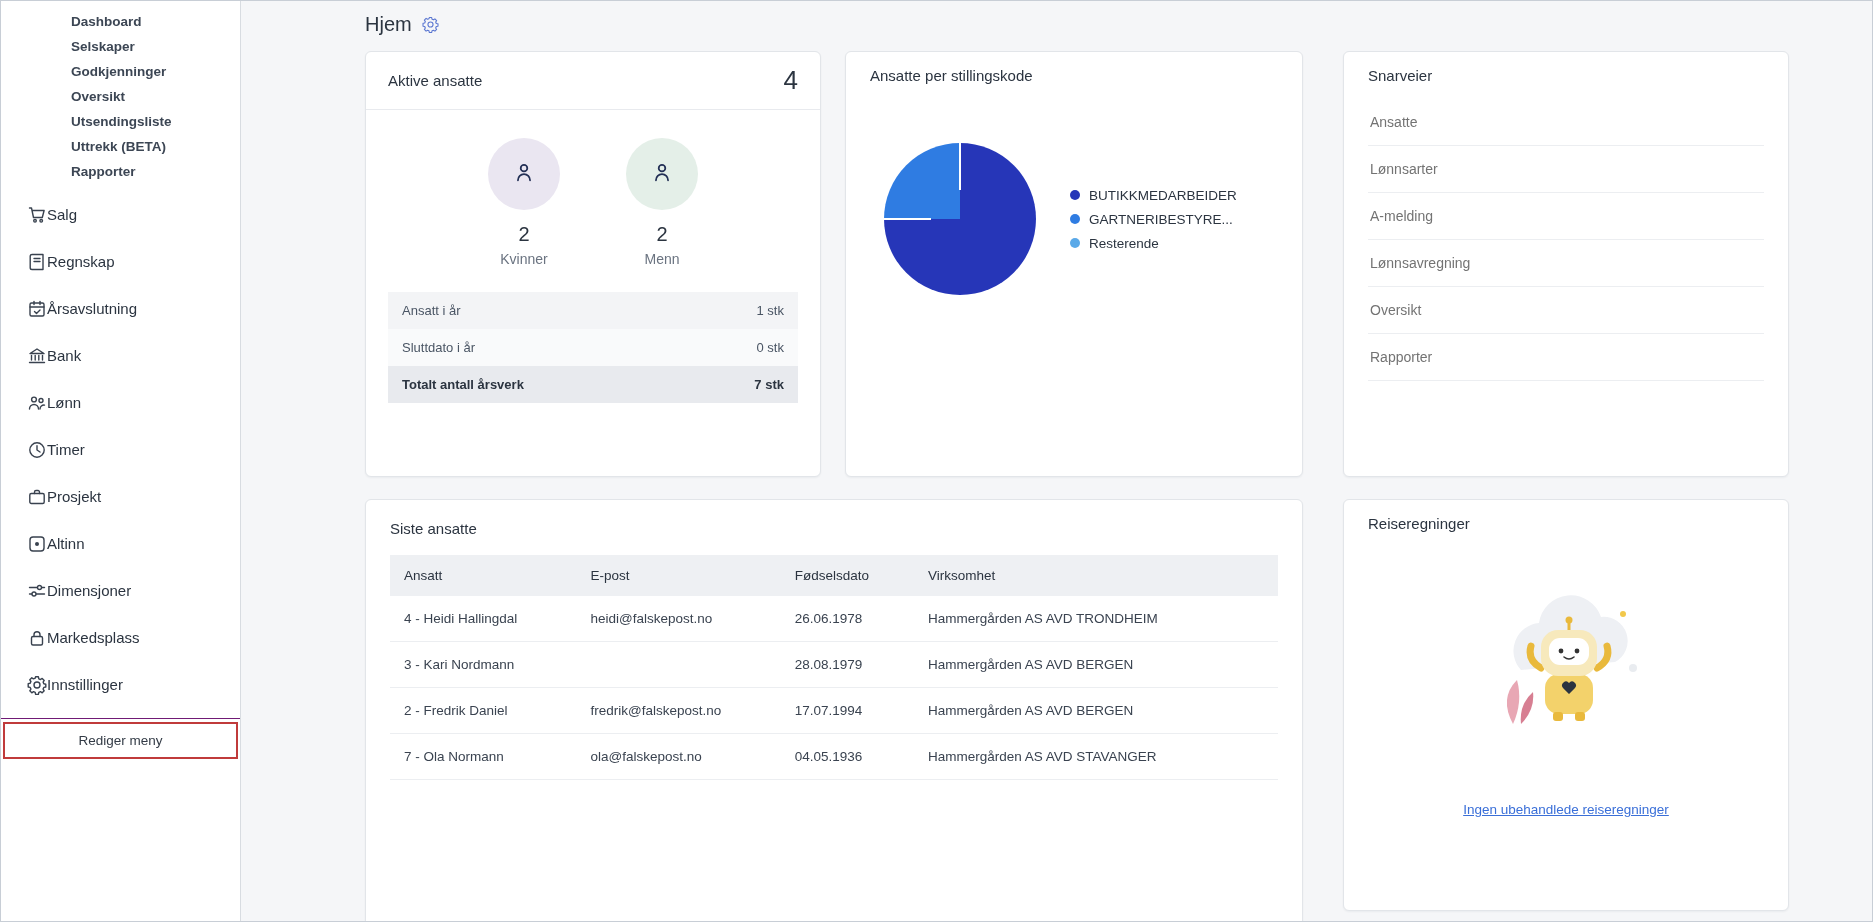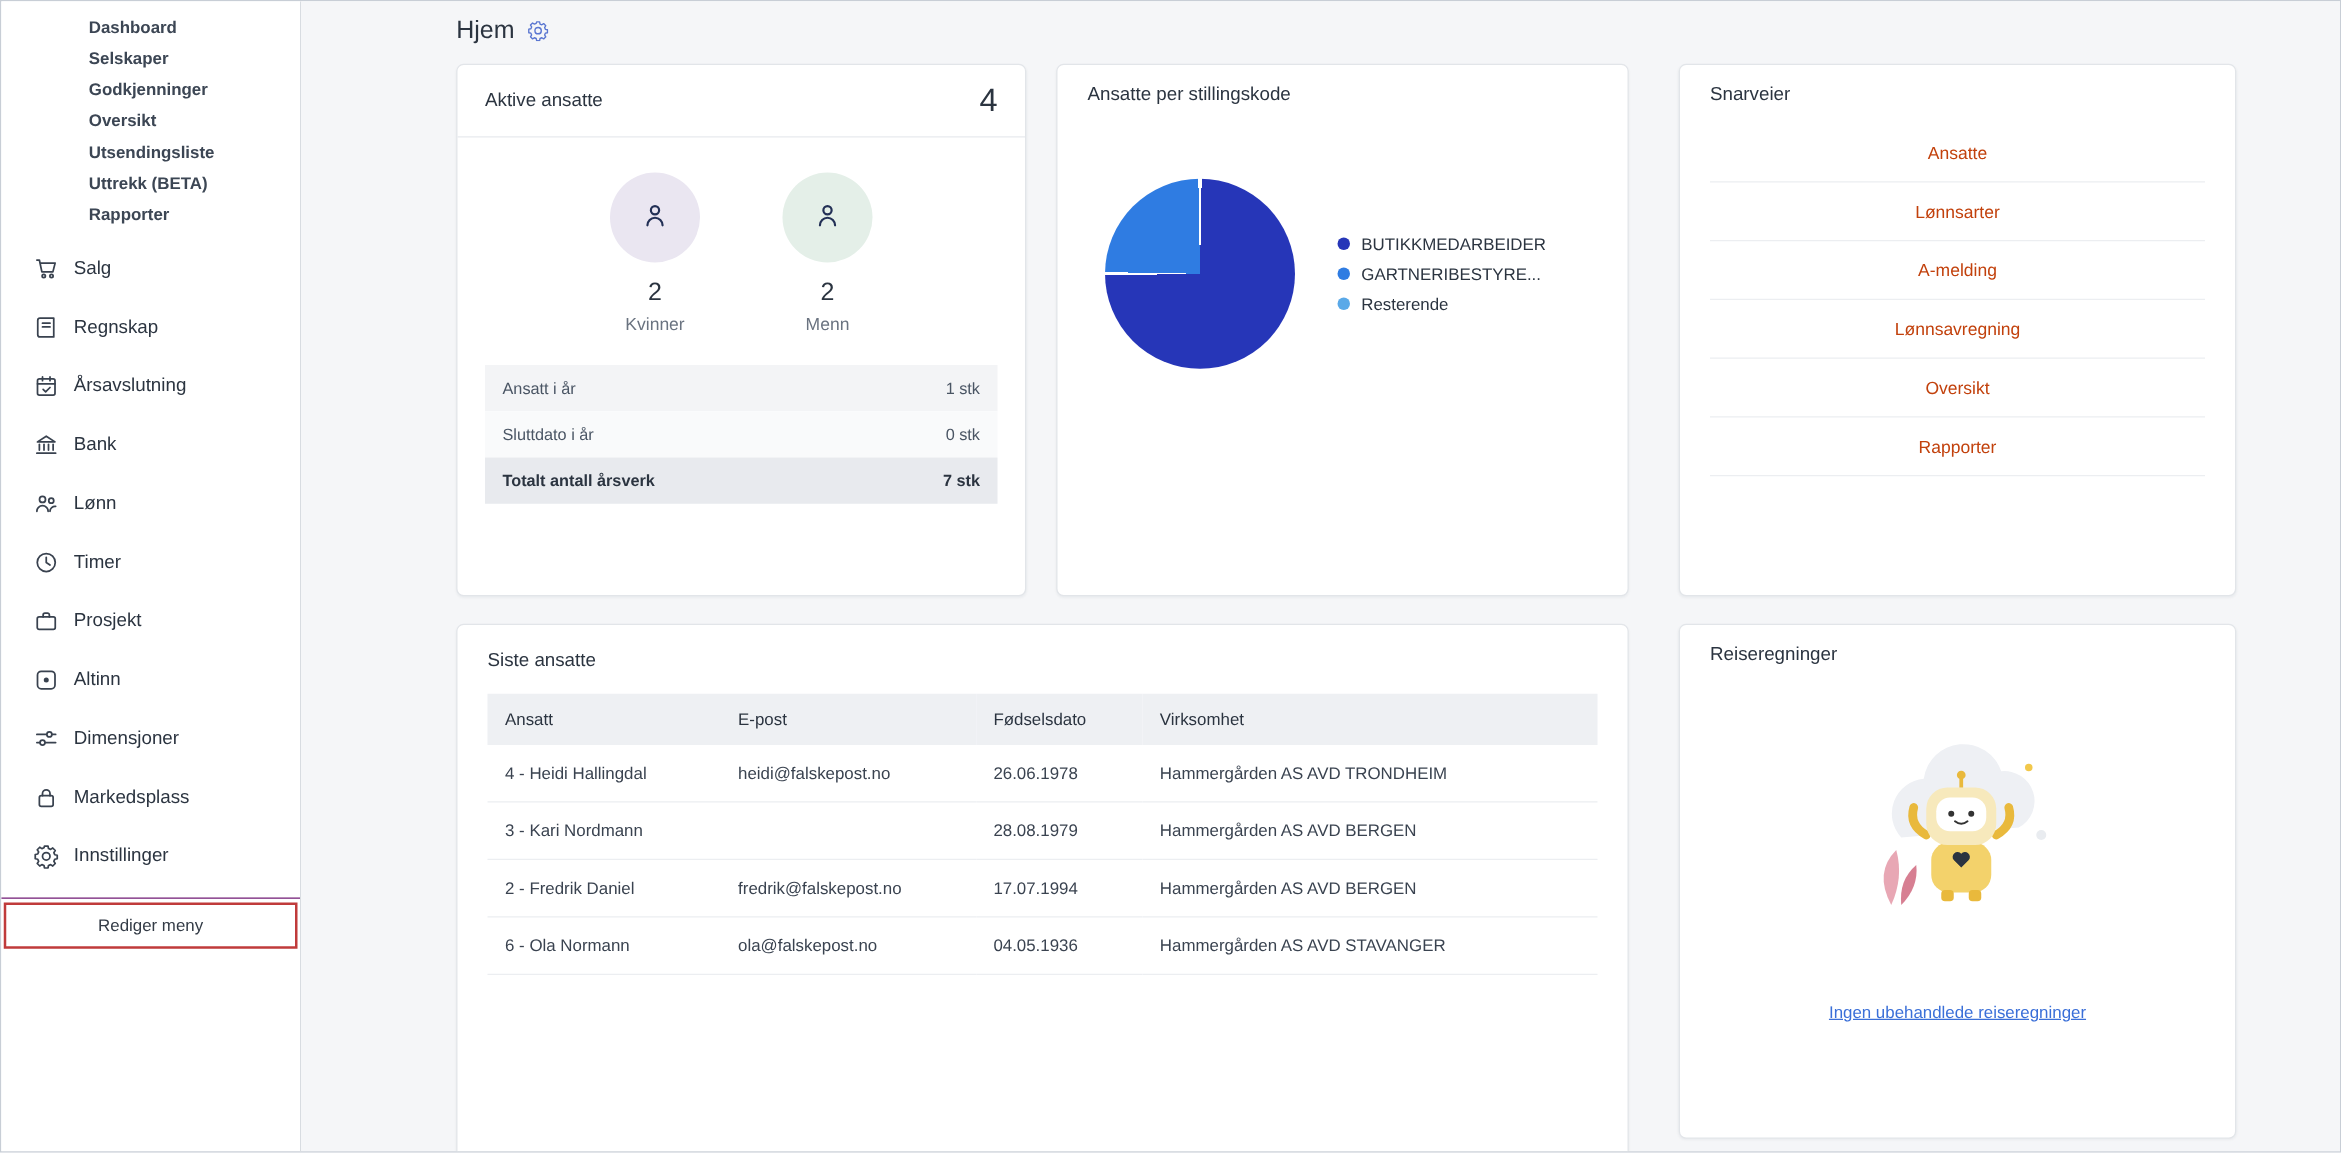--- a/index.html
+++ b/index.html
@@ -10,21 +10,21 @@
     border:1px solid #c8ced6;
     overflow:hidden;
     display:flex;
     color:#2b3440;
   }
   
   .sidebar { width:240px; min-width:240px; background:#fff; border-right:1px solid #d8dce1; display:flex; flex-direction:column; }
   .sidebar-sub { padding:14px 0 0 70px; display:flex; flex-direction:column; gap:11px; }
   .sub-item { font-size:13.5px; color:#3c4654; cursor:pointer; line-height:14px;font-weight:bold; }
   .nav-list { padding:26px 0 0 26px; display:flex; flex-direction:column; gap:27px; }
-  .nav-item { display:flex; align-items:center; gap:12px; cursor:pointer; }
+  .nav-item { display:flex; align-items:center; cursor:pointer; }
   .nav-item .nav-icon { width:20px; height:20px; color:#39424f; display:flex; align-items:center; justify-content:center; }
   .nav-item .nav-icon svg { width:20px; height:20px; }
   .nav-label { font-size:15px; color:#2b3440; line-height:20px; }
   .sidebar-footer { margin-top:23px; border-top:1px solid #701a75; padding:3px 2px; }
   .edit-menu-btn { border:2px solid #c03b3b; background:#fff; width:100%; padding:9px 0; text-align:center; font-size:13.5px; color:#333b46; cursor:pointer; font-family:inherit; }
   
   .main { flex:1; background:#f5f6f8; padding:12px 84px 0 124px; overflow:hidden; }
   .main-header { display:flex; align-items:center; gap:10px; margin-bottom:15px; }
   .page-title { font-size:20px; font-weight:400; color:#2b3440; }
   .header-gear { width:17px; height:17px; color:#5b77d1; cursor:pointer; display:flex; }
@@ -55,21 +55,21 @@
   
   .card-pie { width:458px; height:426px; padding:15px 24px; }
   .pie-wrap { display:flex; align-items:center; margin-top:58px; }
   .pie { width:152px; height:152px; border-radius:50%; margin-left:14px; flex:none; }
   .legend { margin-left:34px; display:flex; flex-direction:column; gap:9px; }
   .legend-item { display:flex; align-items:center; gap:9px; font-size:13.5px; color:#2b3440; white-space:nowrap; }
   .legend-dot { width:10px; height:10px; border-radius:50%; flex:none; }
   
   .card-shortcuts { width:446px; height:426px; padding:15px 24px; }
   .shortcut-list { margin-top:14px; }
-  .shortcut-link { display:block; padding:15px 2px; font-size:14px; color:#c2410c; border-bottom:1px solid #eceef1; cursor:pointer;text-align:center; }
+  .shortcut-link { display:block; padding:15px 2px; font-size:14px; color:#737373; border-bottom:1px solid #eceef1; cursor:pointer; }
   
   .card-latest { height:528px; padding:20px 24px; }
   .emp-table { width:100%; border-collapse:collapse; margin-top:17px; font-size:13.5px; }
   .emp-table th { background:#eef0f3; text-align:left; font-weight:400; color:#2b3440; padding:13px 14px; }
   .emp-table th:nth-child(1){ width:21%; } .emp-table th:nth-child(2){ width:23%; } .emp-table th:nth-child(3){ width:15%; }
   .emp-table td { padding:15px 14px; border-bottom:1px solid #eceef1; color:#3a4350; }
   .emp-table tbody tr { cursor:pointer; }
   
   .card-travel { height:412px; padding:15px 24px; display:flex; flex-direction:column; }
   .travel-illustration { display:flex; justify-content:center; margin-top:42px; }
@@ -312,21 +312,21 @@
                 <td>28.08.1979</td>
                 <td>Hammergården AS AVD BERGEN</td>
               </tr>
               <tr>
                 <td>2 - Fredrik Daniel</td>
                 <td>fredrik@falskepost.no</td>
                 <td>17.07.1994</td>
                 <td>Hammergården AS AVD BERGEN</td>
               </tr>
               <tr>
-                <td>6 - Ola Normann</td>
+                <td>7 - Ola Normann</td>
                 <td>ola@falskepost.no</td>
                 <td>04.05.1936</td>
                 <td>Hammergården AS AVD STAVANGER</td>
               </tr>
             </tbody>
         </table>
       </section>
     </div>
 
     <div class="col-right">

